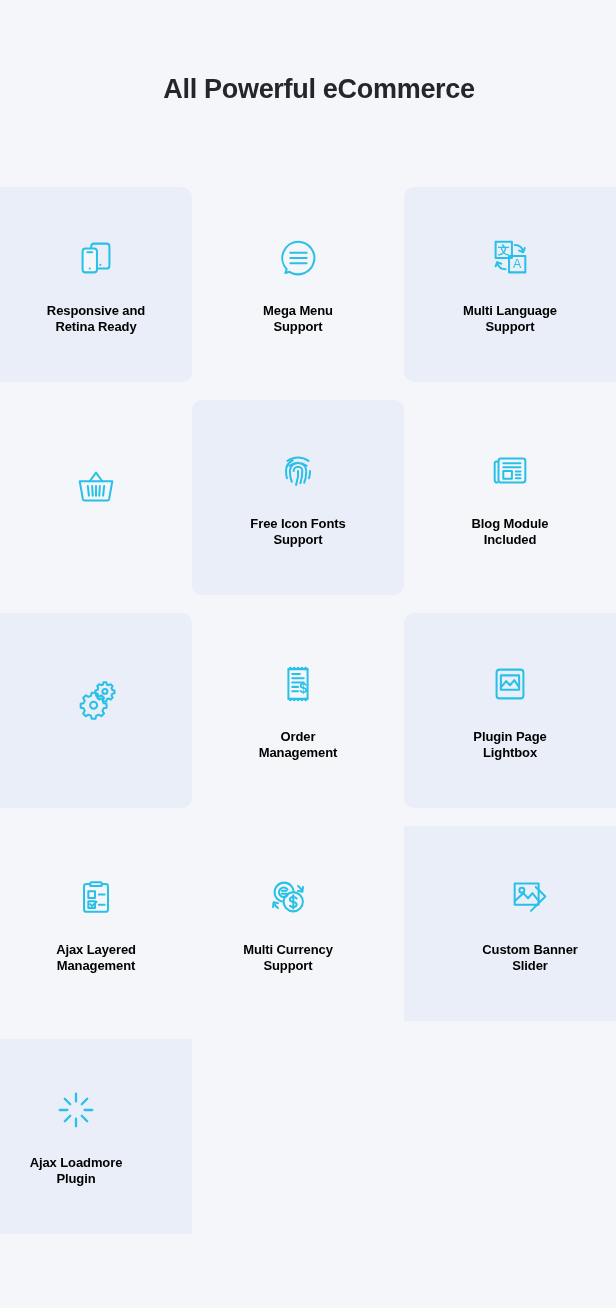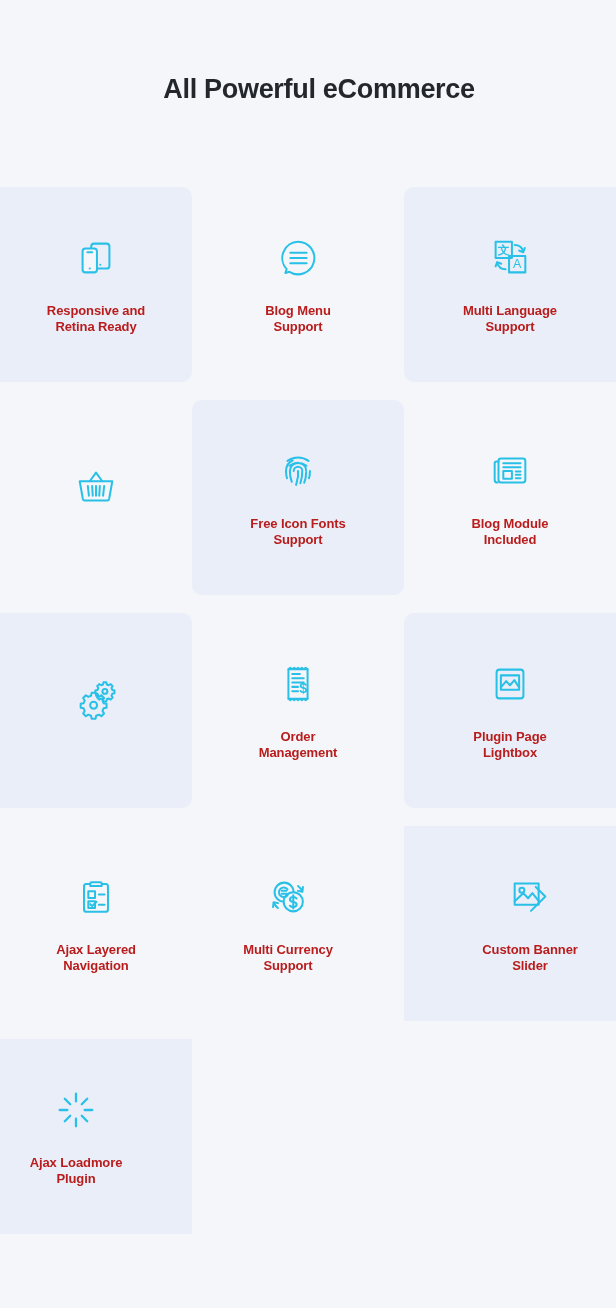--- a/index.html
+++ b/index.html
@@ -91,21 +91,21 @@
     display: block;
     width: 46px;
     height: 46px;
   }
 
   .feature-label {
     font-size: 13px;
     font-weight: bold;
     line-height: 16px;
     letter-spacing: -0.1px;
-    color: #b91c1c;
+    color: #000000;
     text-align: center;
     white-space: pre-line;
   }
 </style>
 </head>
 <body>
 
 <div id="page-heading">
   <span class="headline">All Powerful eCommerce</span>
 </div>
@@ -126,21 +126,21 @@
     </div>
     <div class="feature-card col-2">
       <div class="feature-icon">
         <svg viewBox="0 0 48 48" fill="none" stroke="#29c0e8" stroke-width="2.1" stroke-linecap="round" stroke-linejoin="round">
     <path d="M24 7a17 17 0 1 1-9 31.4l-4.2 1.3 1.4-4.1A17 17 0 0 1 24 7z"></path>
     <line x1="16" y1="18.5" x2="33" y2="18.5"></line>
     <line x1="16" y1="24" x2="33" y2="24"></line>
     <line x1="16" y1="29.5" x2="33" y2="29.5"></line>
   </svg>
       </div>
-      <div class="feature-label">Blog Menu
+      <div class="feature-label">Mega Menu
 Support</div>
     </div>
     <div class="feature-card col-3 is-highlighted">
       <div class="feature-icon">
         <svg viewBox="0 0 48 48" fill="none" stroke="#29c0e8" stroke-width="2.1" stroke-linecap="round" stroke-linejoin="round">
     <rect x="9" y="7" width="17" height="17"></rect>
     <rect x="23" y="22" width="17" height="17"></rect>
     <path d="M29 10.5c4 0 7.5 2.6 8.6 6.3"></path>
     <path d="M39.4 13.6 37.8 18l-4.3-1.7"></path>
     <path d="M19.4 35.8c-4 0-7.5-2.6-8.6-6.3"></path>
@@ -244,21 +244,21 @@
     <path d="M18 10.5h-4a2.5 2.5 0 0 0-2.5 2.5v24a2.5 2.5 0 0 0 2.5 2.5h20a2.5 2.5 0 0 0 2.5-2.5V13a2.5 2.5 0 0 0-2.5-2.5h-4"></path>
     <path d="M19.5 8.5h9a1.5 1.5 0 0 1 1.5 1.5v2.5H18V10a1.5 1.5 0 0 1 1.5-1.5z"></path>
     <rect x="16" y="18" width="7" height="7"></rect>
     <line x1="27" y1="21.5" x2="33" y2="21.5"></line>
     <rect x="16" y="28.5" width="7" height="7"></rect>
     <path d="m18 31.5 2 2 4.5-4.5"></path>
     <line x1="27" y1="32" x2="33" y2="32"></line>
   </svg>
       </div>
       <div class="feature-label">Ajax Layered
-Navigation</div>
+Management</div>
     </div>
     <div class="feature-card col-3">
       <div class="feature-icon">
         <svg viewBox="0 0 48 48" fill="none" stroke="#29c0e8" stroke-width="2.1" stroke-linecap="round" stroke-linejoin="round">
     <circle cx="20" cy="19" r="10"></circle>
     <circle cx="29.5" cy="29" r="10" fill="#f4f6f9"></circle>
     <path d="M23.5 16a5 5 0 1 0 0 6.2"></path>
     <line x1="17.5" y1="17.5" x2="22.5" y2="17.5"></line>
     <line x1="17.5" y1="20.5" x2="22.5" y2="20.5"></line>
     <path d="M33 25.5a4.6 4.6 0 0 0-3.5-1.4c-2 0-3.5 1.1-3.5 2.6s1.4 2.2 3.5 2.6c2.1.4 3.5 1.1 3.5 2.6s-1.5 2.6-3.5 2.6a4.6 4.6 0 0 1-3.5-1.4"></path>

